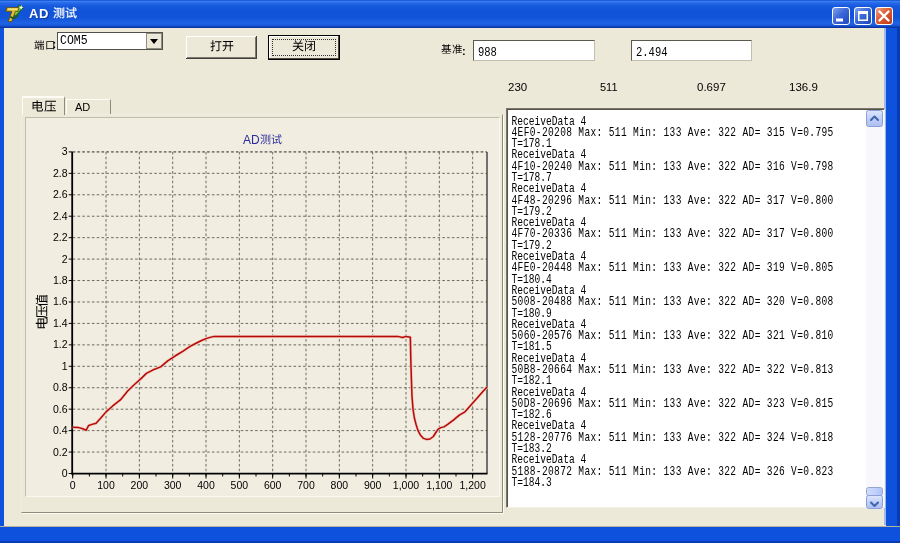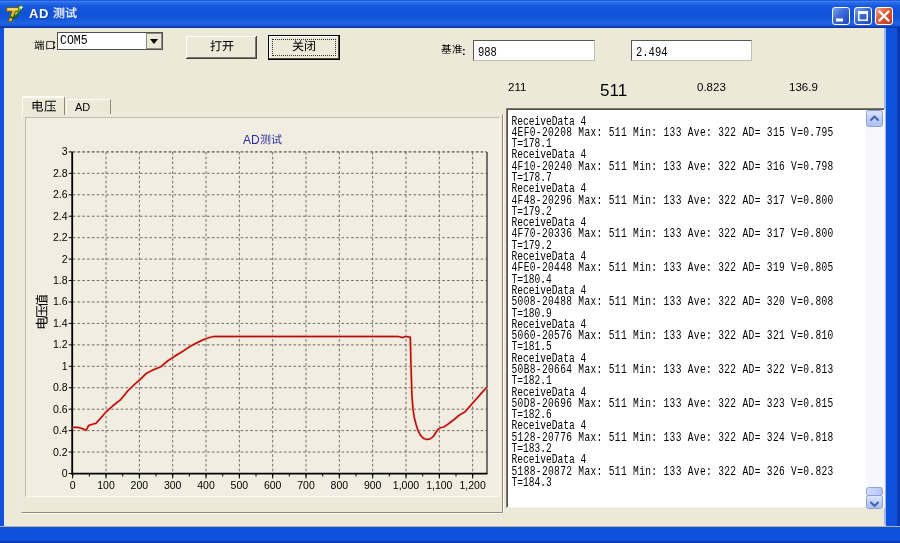--- a/index.html
+++ b/index.html
@@ -119,23 +119,23 @@
     </svg><span style="font-weight:bold;font-size:11px">:</span></div>
 <div class="abs edit" style="left:473px;top:40px;width:122px;height:21px"></div>
 <svg class="abs" style="left:478px;top:44px" width="60" height="16" viewBox="0 0 60 16">
     <text transform="scale(0.81,1)" x="0" y="12.3" font-family="Liberation Mono, monospace" font-size="13" fill="#000">988</text>
   </svg>
 <div class="abs edit" style="left:631px;top:40px;width:121px;height:21px"></div>
 <svg class="abs" style="left:636px;top:44px" width="70" height="16" viewBox="0 0 70 16">
     <text transform="scale(0.81,1)" x="0" y="12.3" font-family="Liberation Mono, monospace" font-size="13" fill="#000">2.494</text>
   </svg>
 
-<div class="abs" style="left:508px;top:81px;font-size:11.5px">211</div>
-<div class="abs" style="left:600px;top:81px;font-size:17px">511</div>
-<div class="abs" style="left:697px;top:81px;font-size:11.5px">0.823</div>
+<div class="abs" style="left:508px;top:81px;font-size:11.5px">230</div>
+<div class="abs" style="left:600px;top:81px;font-size:11px">511</div>
+<div class="abs" style="left:697px;top:81px;font-size:11.5px">0.697</div>
 <div class="abs" style="left:789px;top:81px;font-size:11.5px">136.9</div>
 
 <div class="abs" id="tabpanel"></div>
 <div class="abs tab" id="tab1" style="text-align:center;padding-top:2px"><svg width="12.5" height="12.5" viewBox="0 0 1000 1000" style="vertical-align:top;position:relative;top:0px">
       <g transform="translate(0,860) scale(1,-1)">
         <path d="M452 408V264H204V408ZM531 408H788V264H531ZM452 478H204V621H452ZM531 478V621H788V478ZM126 695V129H204V191H452V85C452 -32 485 -63 597 -63C622 -63 791 -63 818 -63C925 -63 949 -10 962 142C939 148 907 162 887 176C880 46 870 13 814 13C778 13 632 13 602 13C542 13 531 25 531 83V191H865V695H531V838H452V695Z" fill="#000"></path>
       </g>
     </svg><svg width="12.5" height="12.5" viewBox="0 0 1000 1000" style="vertical-align:top;position:relative;top:0px">
       <g transform="translate(0,860) scale(1,-1)">
         <path d="M684 271C738 224 798 157 825 113L883 156C854 199 794 261 739 307ZM115 792V469C115 317 109 109 32 -39C49 -46 81 -68 94 -80C175 75 187 309 187 469V720H956V792ZM531 665V450H258V379H531V34H192V-37H952V34H607V379H904V450H607V665Z" fill="#000"></path>

